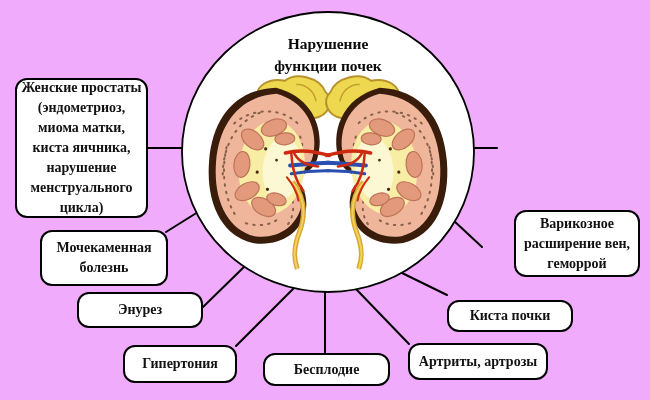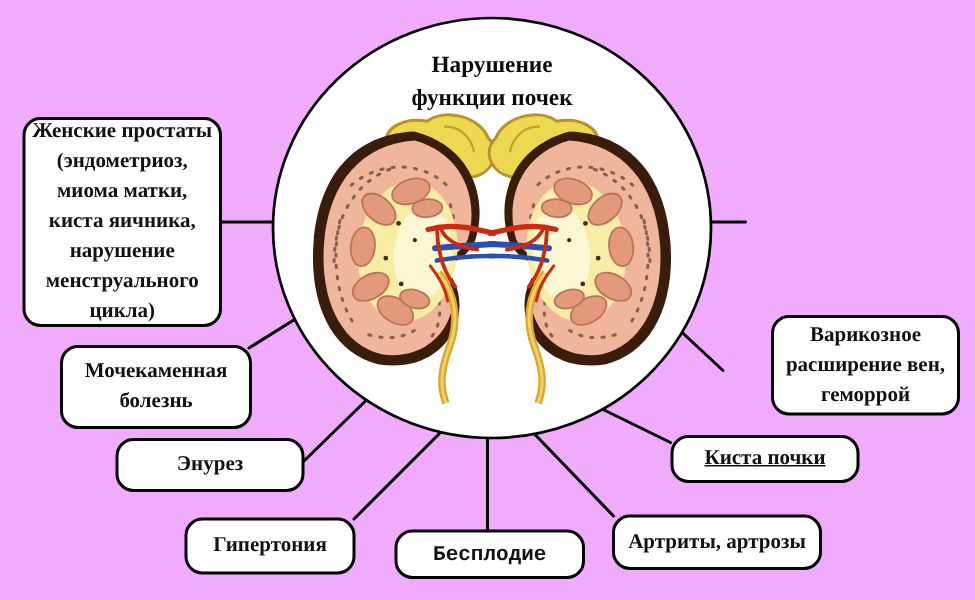--- a/index.html
+++ b/index.html
@@ -135,29 +135,29 @@
   </div>
 
   <div class="node" style="left:77px;top:292px;width:126px;height:36px;">
     <span>Энурез</span>
   </div>
 
   <div class="node" style="left:123px;top:345px;width:114px;height:38px;">
     <span>Гипертония</span>
   </div>
 
-  <div class="node" style="left:263px;top:353px;width:127px;height:33px;font-family:Liberation Mono, monospace;">
+  <div class="node" style="left:263px;top:353px;width:127px;height:33px;">
     <span>Бесплодие</span>
   </div>
 
   <div class="node" style="left:408px;top:343px;width:140px;height:37px;">
     <span>Артриты, артрозы</span>
   </div>
 
-  <div class="node" style="left:447px;top:290px;width:126px;height:32px;text-decoration:underline;">
+  <div class="node" style="left:447px;top:300px;width:126px;height:32px;">
     <span>Киста почки</span>
   </div>
 
   <div class="node" style="left:482px;top:210px;width:126px;height:67px;margin-left:32px;">
     <span>Варикозное
 расширение вен,
 геморрой</span>
   </div>
 
 

